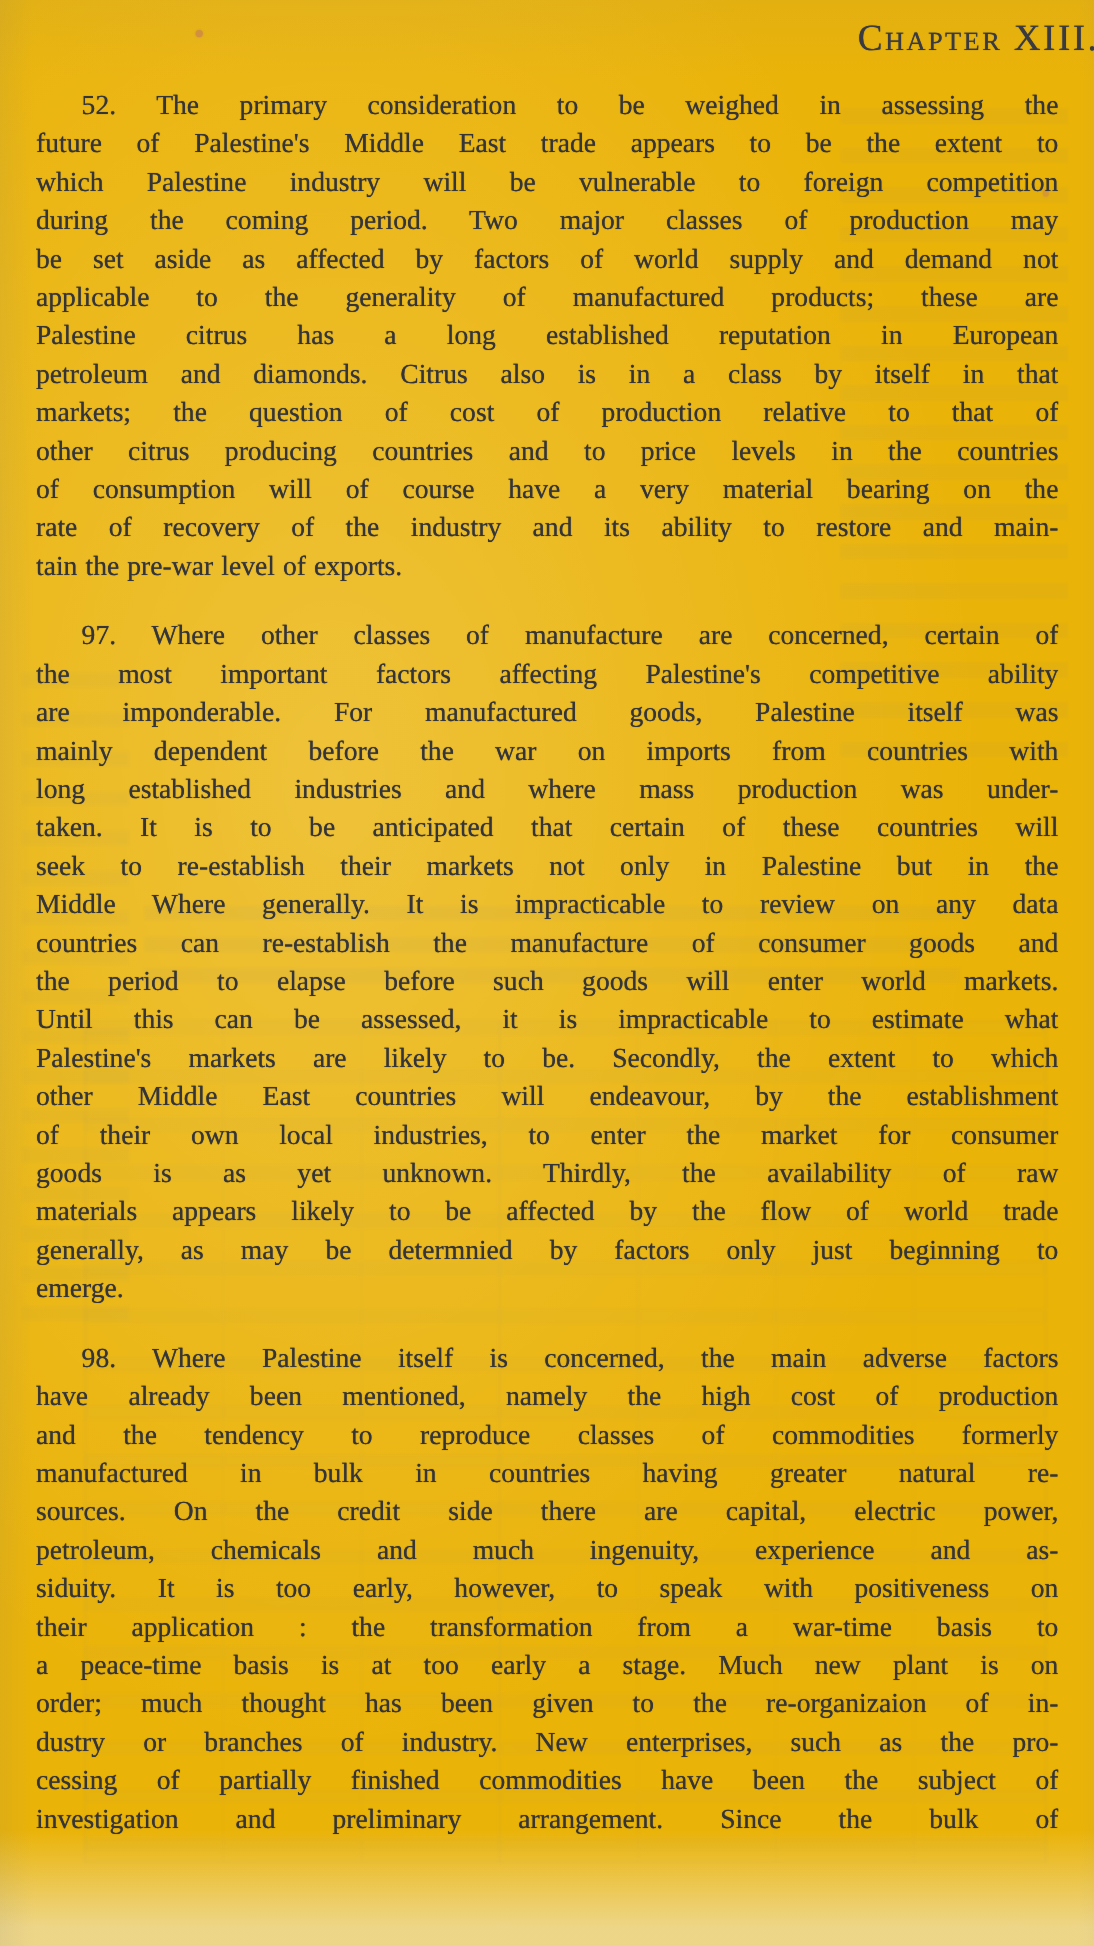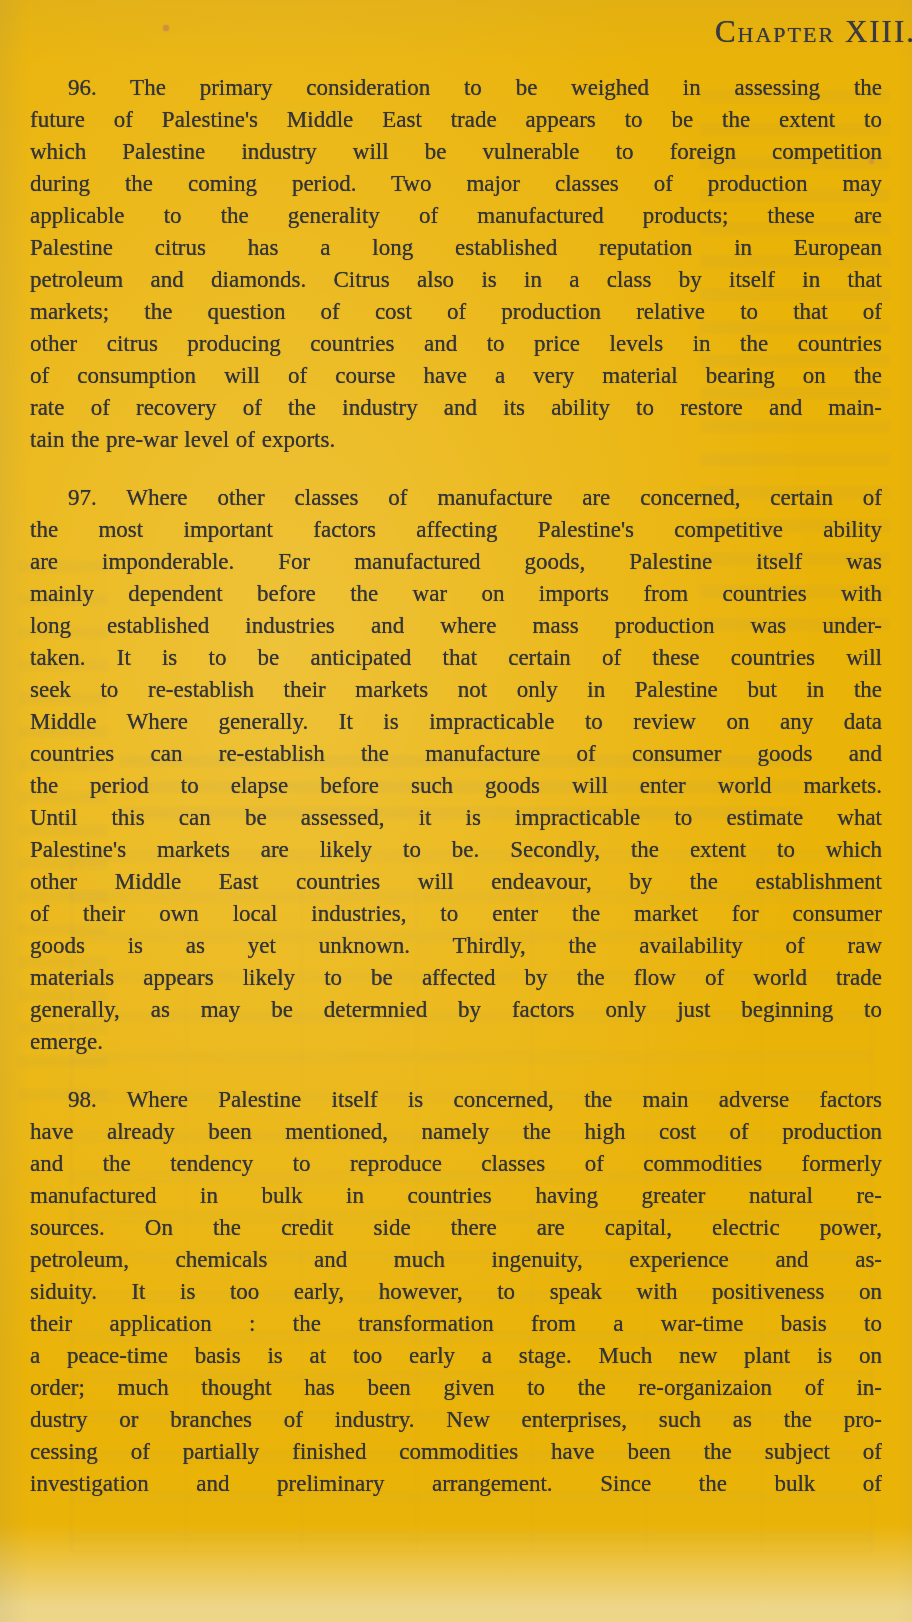--- a/index.html
+++ b/index.html
@@ -91,24 +91,25 @@
   <div class="ghost ghost-table"></div>
 
   <div class="speck speck-1"></div>
   <div class="speck speck-2"></div>
   <div class="speck speck-3"></div>
 
   <div class="chapter-heading">Chapter XIII.</div>
 
   <div class="text-block">
     <div class="paragraph">
-        <div class="line first">96. The primary consideration to be weighed in assessing the</div>
+        <div class="line first">52. The primary consideration to be weighed in assessing the</div>
         <div class="line">future of Palestine's Middle East trade appears to be the extent to</div>
         <div class="line">which Palestine industry will be vulnerable to foreign competition</div>
         <div class="line">during the coming period.  Two major classes of production may</div>
+        <div class="line">be set aside as affected by factors of world supply and demand not</div>
         <div class="line">applicable to the generality of manufactured products; these are</div>
         <div class="line">Palestine citrus has a long established reputation in European</div>
         <div class="line">petroleum and diamonds.  Citrus also is in a class by itself in that</div>
         <div class="line">markets; the question of cost of production relative to that of</div>
         <div class="line">other citrus producing countries and to price levels in the countries</div>
         <div class="line">of consumption will of course have a very material bearing on the</div>
         <div class="line">rate of recovery of the industry and its ability to restore and main-</div>
         <div class="line endline">tain the pre-war level of exports.</div>
       </div>
     <div class="paragraph">

